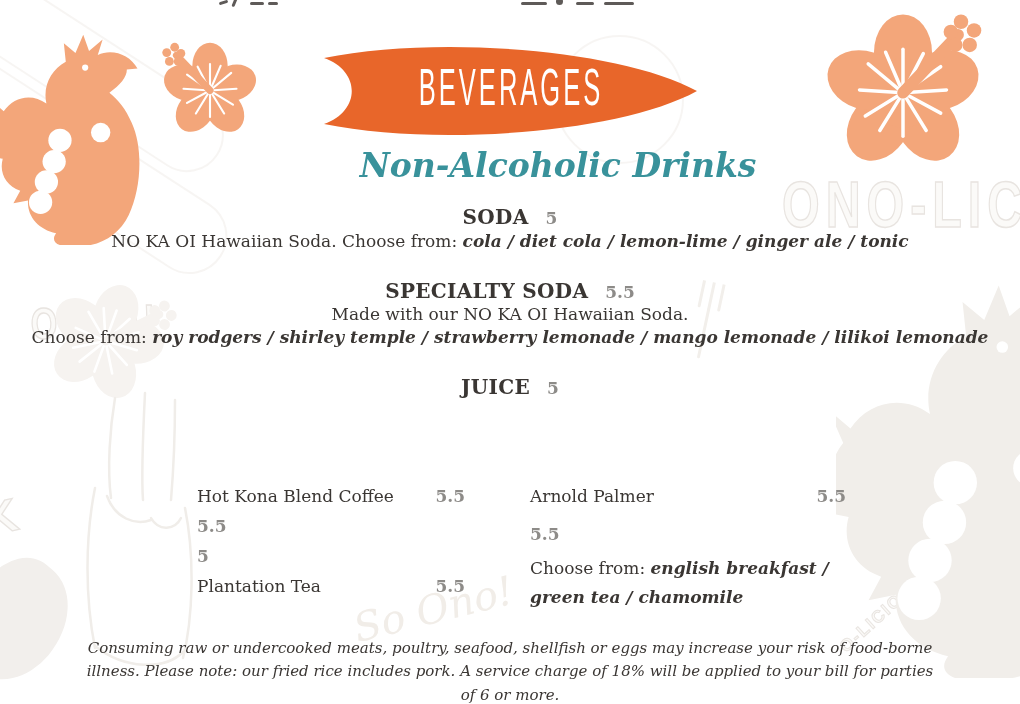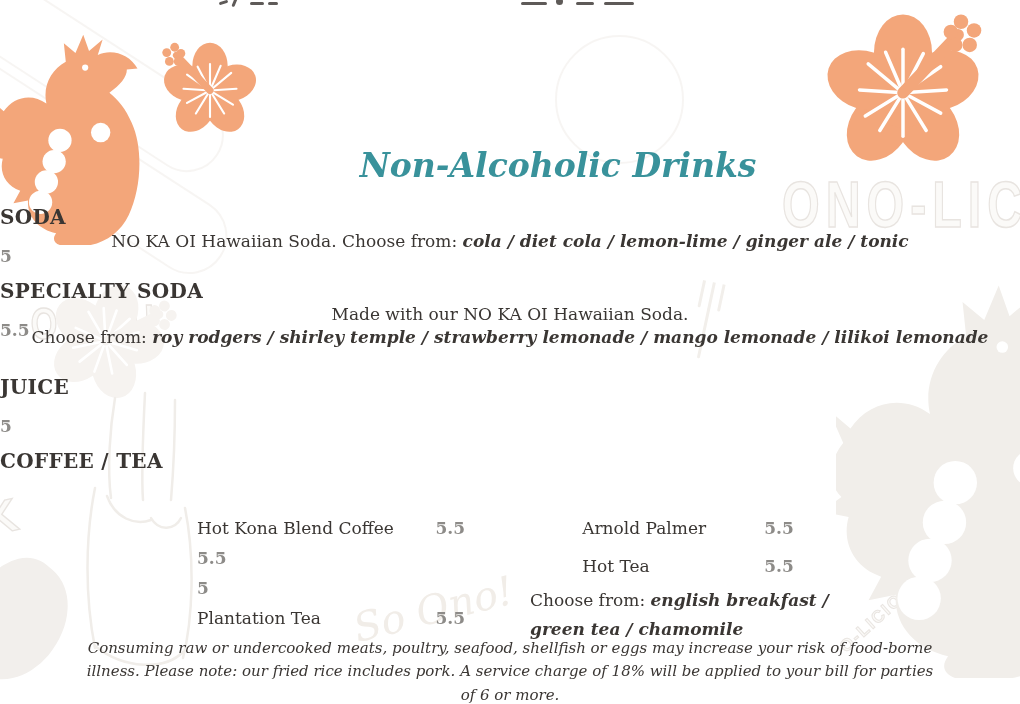--- a/index.html
+++ b/index.html
@@ -44,31 +44,31 @@
   .m7{left:576px;top:2px;width:18px;height:3px;}
   .m8{left:604px;top:2px;width:30px;height:3px;}
   .banner{position:absolute;left:321px;top:42px;width:379px;height:98px;}
   .banner svg{position:absolute;inset:0;width:100%;height:100%;}
   .banner-title{position:absolute;left:50%;top:47%;transform:translate(-50%,-50%) scale(.75,1.5);
                 color:#ffffff;font-family:"Liberation Sans",sans-serif;font-size:34px;
                 font-weight:400;letter-spacing:4px;white-space:nowrap;}
   .subtitle{position:absolute;left:0;top:146px;width:100%;text-align:center;
             font-size:33px;font-weight:700;font-style:italic;color:#39929B;padding-left:48px;}
   .heading-row{position:absolute;left:0;width:100%;display:flex;justify-content:center;
-               align-items:baseline;gap:17px;flex-direction:column;}
+               align-items:baseline;gap:17px;}
   .h-name{font-size:20px;font-weight:700;letter-spacing:.3px;}
   .h-price{font-size:17px;font-weight:700;color:#8D8B88;}
   .desc{position:absolute;left:0;width:100%;text-align:center;font-size:17px;line-height:22px;}
   .opts{font-style:italic;font-weight:700;}
-  .coffee-cols{position:absolute;left:197px;top:481px;display:flex;font-size:17px;margin-top:32px;}
+  .coffee-cols{position:absolute;left:197px;top:481px;display:flex;font-size:17px;}
   .col-left{width:268px;}
   .col-right{width:316px;margin-left:65px;}
   .item-row{display:flex;justify-content:space-between;line-height:30px;}
   .item-row .i-price{font-weight:700;color:#8D8B88;min-width:26px;}
-  .col-right .item-row{justify-content:center;}
+  .col-right .item-row{justify-content:space-between;}
   .col-right .i-label{width:182px;}
   .row-hot-tea{margin-top:8px;}
   .note{margin-top:5px;line-height:29px;}
   .footer{position:absolute;left:85px;top:637px;width:850px;text-align:center;
           font-size:15px;font-style:italic;line-height:1.55;color:#3A3633;}
 </style>
 </head>
 <body>
 
 <div class="page">
@@ -176,20 +176,26 @@
       <i class="m m1"></i>
         <i class="m m2"></i>
         <i class="m m3"></i>
         <i class="m m4"></i>
       <i class="m m5"></i>
         <i class="m m6"></i>
         <i class="m m7"></i>
         <i class="m m8"></i>
     </div>
 
+    <div class="banner">
+      <svg viewBox="0 0 379 98" preserveAspectRatio="none">
+        <path d="M3,16 C115,-7 300,7 376,49 C300,91 115,105 3,82 C40,69 40,29 3,16 Z" fill="#E8662A"></path>
+      </svg>
+      <span class="banner-title">BEVERAGES</span>
+    </div>
 
     <div class="subtitle">Non-Alcoholic Drinks</div>
 
     <div class="heading-row" style="top:205px">
       <span class="h-name">SODA</span>
       <span class="h-price">5</span>
     </div>
     <div class="desc" style="top:230px">
       <span>NO KA OI Hawaiian Soda. Choose from: </span><em class="opts">cola / diet cola / lemon-lime / ginger ale / tonic</em>
     </div>
@@ -203,23 +209,20 @@
     </div>
     <div class="desc" style="top:326px">
       <span>Choose from: </span><em class="opts">roy rodgers / shirley temple / strawberry lemonade / mango lemonade / lilikoi lemonade</em>
     </div>
 
     <div class="heading-row" style="top:375px">
       <span class="h-name">JUICE</span>
       <span class="h-price">5</span>
     </div>
 
-    <div class="heading-row" style="top:449px">
-      <span class="h-name">COFFEE / TEA</span>
-    </div>
     <div class="coffee-cols">
       <div class="col-left">
         <div class="item-row">
           <span class="i-label">Hot Kona Blend Coffee</span>
           <span class="i-price">5.5</span>
         </div>
         <div class="item-row">
           <span class="i-price">5.5</span>
         </div>
         <div class="item-row">
@@ -229,21 +232,20 @@
           <span class="i-label">Plantation Tea</span>
           <span class="i-price">5.5</span>
         </div>
       </div>
       <div class="col-right">
         <div class="item-row">
           <span class="i-label">Arnold Palmer</span>
           <span class="i-price">5.5</span>
         </div>
         <div class="item-row row-hot-tea">
-          <span class="i-label">Hot Tea</span>
           <span class="i-price">5.5</span>
         </div>
         <div class="note">
           <span>Choose from: </span><em class="opts">english breakfast / green tea / chamomile</em>
         </div>
       </div>
     </div>
 
     <div class="footer">Consuming raw or undercooked meats, poultry, seafood, shellfish or eggs may increase your risk of food-borne illness.  Please note: our fried rice includes pork. A service charge of 18% will be applied to your bill for parties of 6 or more.</div>
   </div>

